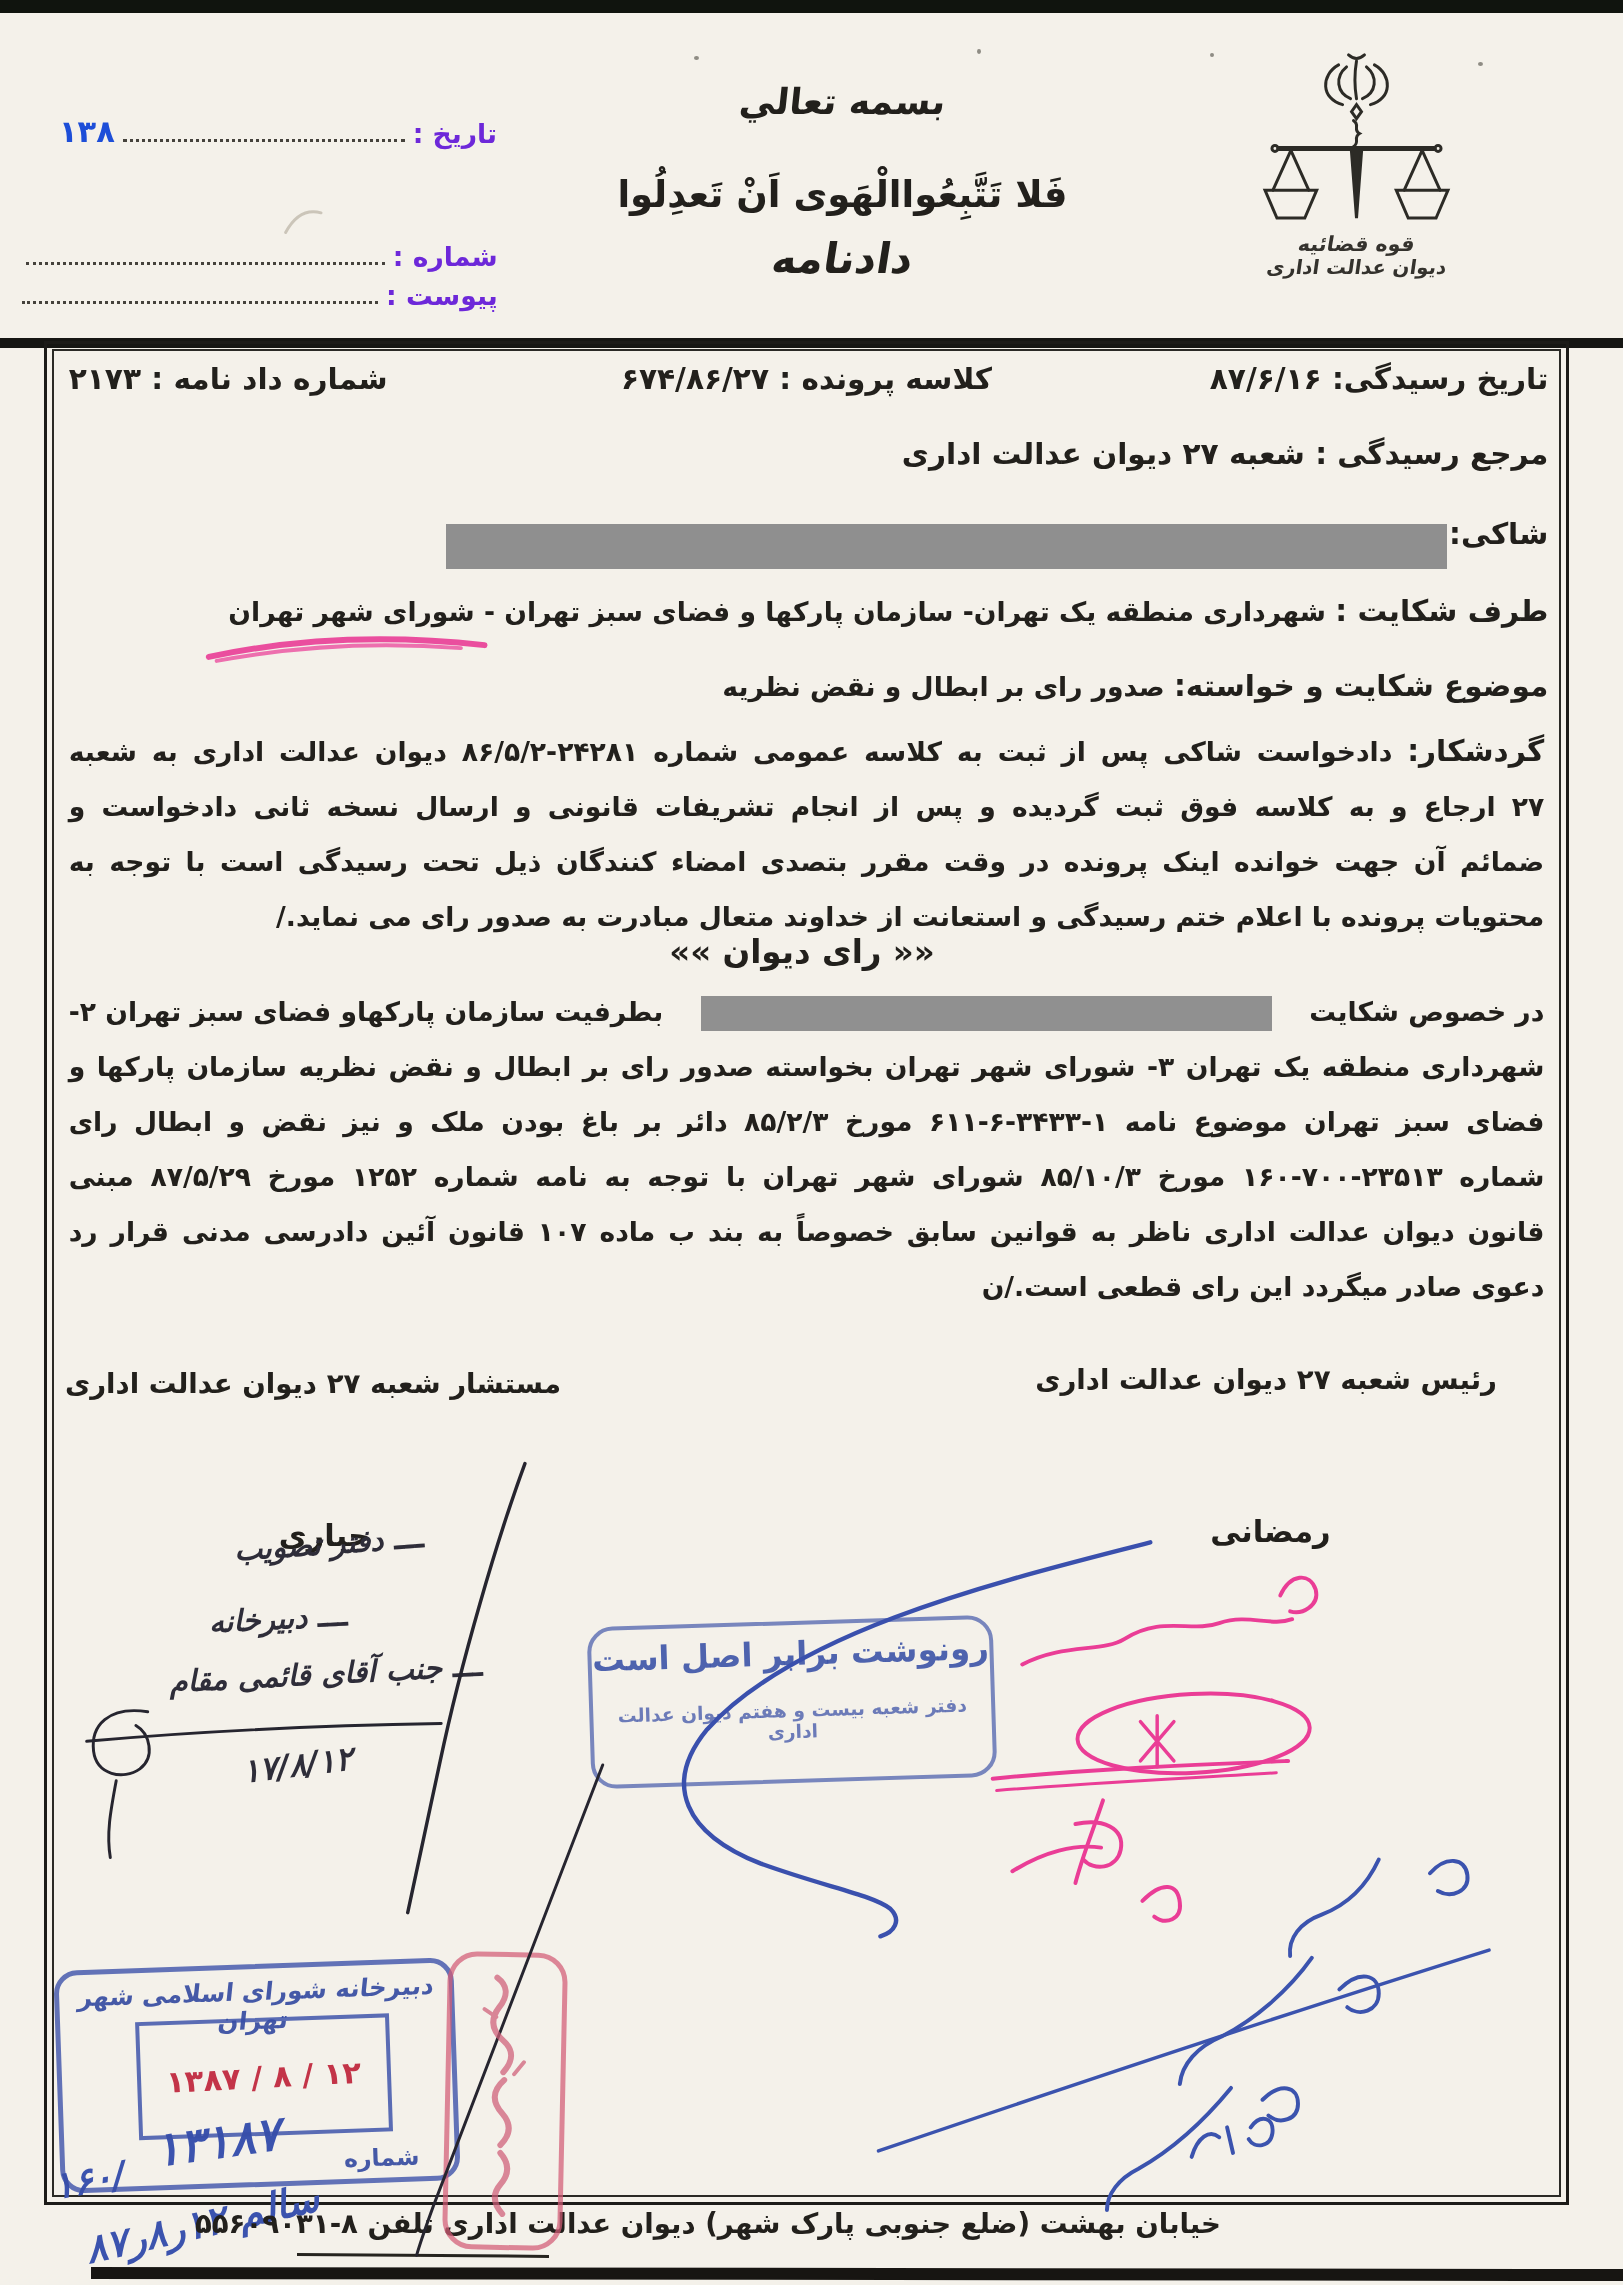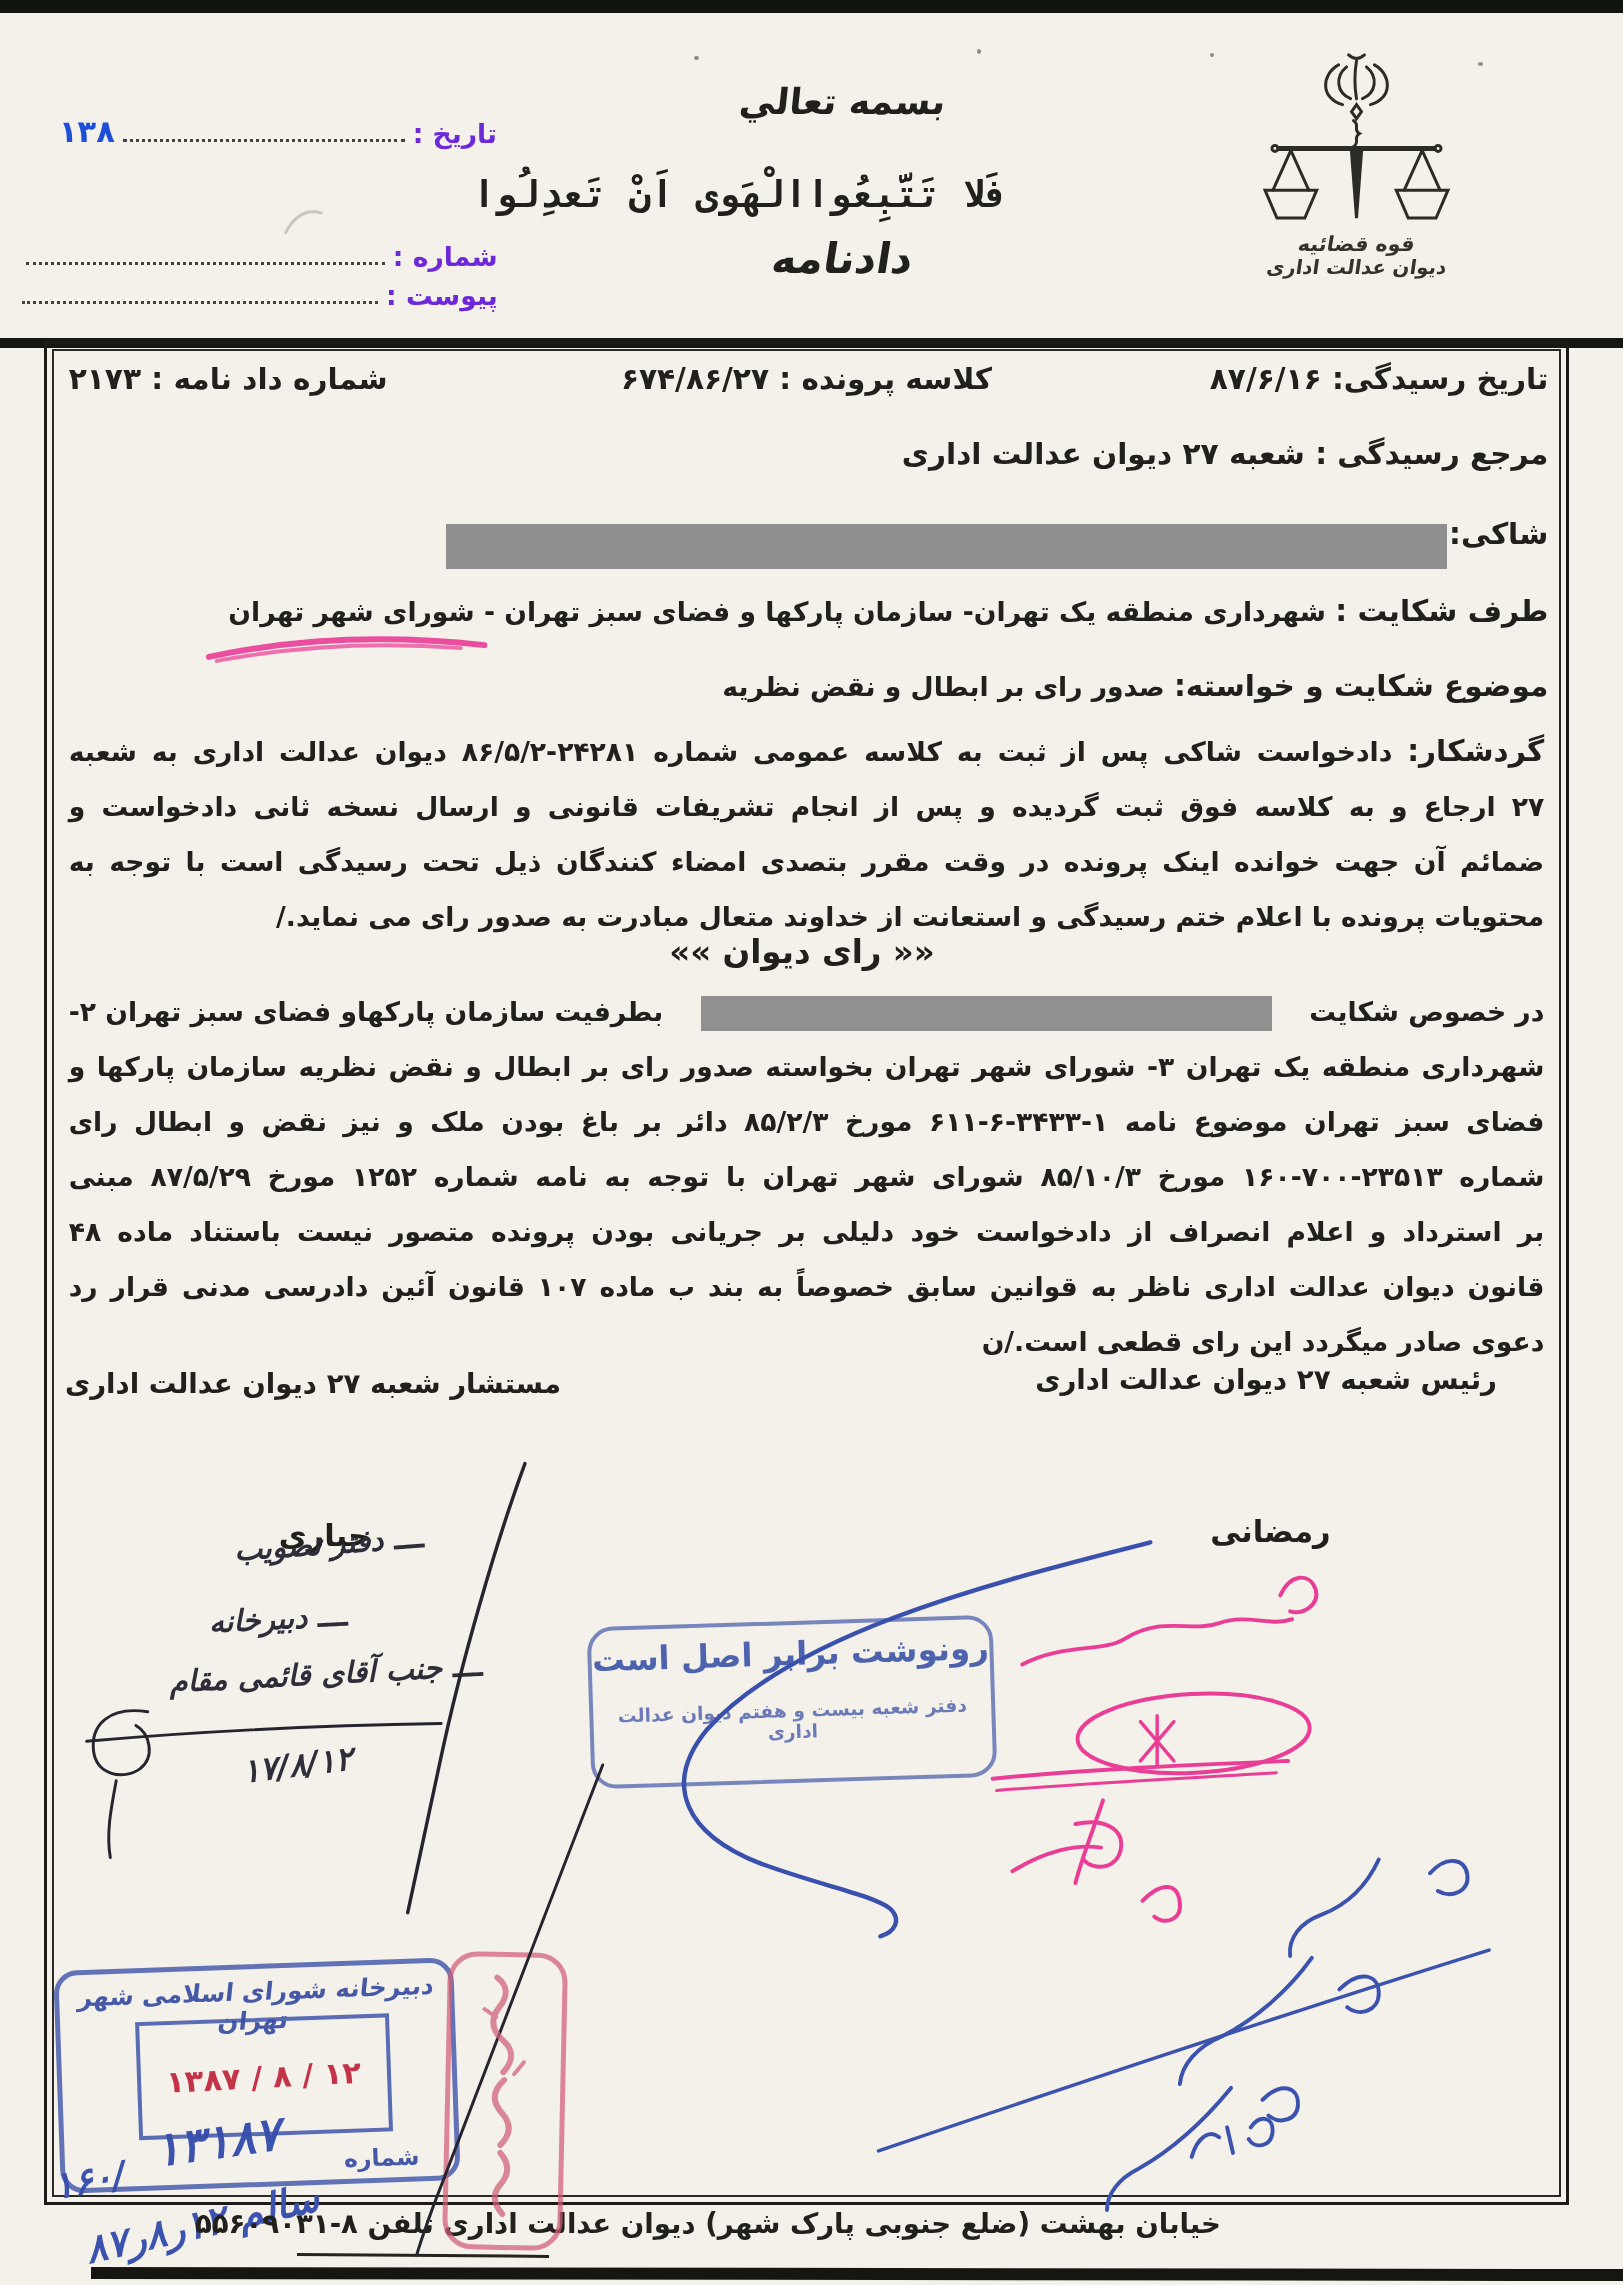--- a/index.html
+++ b/index.html
@@ -15,21 +15,21 @@
   .strip-top   { left:0; top:0; width:1623px; height:12.8px; background:#10140e; }
   .strip-bottom{ left:91px; top:2268px; width:1533px; height:11.8px; background:#171512; transform:rotate(.08deg); }
   .band-boxtop { left:0; top:338px; width:1623px; height:9.9px; background:#161613; }
 
   
   .dotrow { display:flex; direction:rtl; align-items:flex-end; }
   .dotrow .lab { font-weight:bold; font-size:26.6px; color:#6d28d9; white-space:nowrap; }
   .dotrow .dots { flex:1; border-bottom:3px dotted #45423c; margin:0 7.9px 6.9px 7.9px; }
   .dotrow .val { font-weight:bold; font-size:30.5px; color:#1d4ed8; }
   .bism  { font-size:36px; font-weight:bold; text-align:center; transform:skewX(-6deg); }
-  .verse { font-size:37px; font-weight:bold; text-align:left;font-family:Liberation Mono, monospace; }
+  .verse { font-size:37px; font-weight:bold; text-align:center; }
   .dtitle{ font-size:42px; font-weight:bold; text-align:center; transform:skewX(-9deg); }
   .logo-cap1 { font-size:20.7px; font-weight:bold; color:#34322d; text-align:center; transform:skewX(-10deg); letter-spacing:1px; }
   .logo-cap2 { font-size:19.7px; font-weight:bold; color:#34322d; text-align:center; transform:skewX(-8deg); }
 
   
   .mainbox { left:44px; top:341px; width:1519px; height:1858px; border:3px solid #1c1b18; }
   .innerframe { position:absolute; left:4.9px; top:4.9px; right:4.9px; bottom:4.9px; border:2px solid #2b2a26; pointer-events:none; }
   .mainbox .cell { position:absolute; font-weight:bold; font-size:29.6px; white-space:nowrap; }
   .lb { font-size:29.6px; }
   .docline { position:absolute; font-weight:bold; font-size:26.6px; line-height:55px; }
@@ -180,21 +180,20 @@
 
     <div class="para" style="top:640px;">
       <div class="vline1">
         <span>در خصوص شکایت</span>
         <span class="redact2"></span>
         <span>بطرفیت سازمان پارکهاو فضای سبز تهران ۲-</span>
       </div>
       <div class="pline jl">شهرداری منطقه یک تهران ۳- شورای شهر تهران بخواسته صدور رای بر ابطال و نقض نظریه سازمان پارکها و</div>
       <div class="pline jl">فضای سبز تهران موضوع نامه ۱-۳۴۳۳-۶-۶۱۱ مورخ ۸۵/۲/۳ دائر بر باغ بودن ملک و نیز نقض و ابطال رای</div>
       <div class="pline jl">شماره ۲۳۵۱۳-۷۰۰-۱۶۰ مورخ ۸۵/۱۰/۳ شورای شهر تهران با توجه به نامه شماره ۱۲۵۲ مورخ ۸۷/۵/۲۹ مبنی</div>
-      <div class="pline jl">بر استرداد و اعلام انصراف از دادخواست خود دلیلی بر جریانی بودن پرونده متصور نیست باستناد ماده ۴۸</div>
       <div class="pline jl">قانون دیوان عدالت اداری ناظر به قوانین سابق خصوصاً به بند ب ماده ۱۰۷ قانون آئین دادرسی مدنی قرار رد</div>
       <div class="pline" style="text-align:right;">دعوی صادر میگردد این رای قطعی است./ن</div>
     </div>
 
     <div class="sigtitle" style="right:69px;top:1019px;width:453px;">رئیس شعبه ۲۷ دیوان عدالت اداری</div>
     <div class="signame" style="right:69px;top:1170px;width:453px;">رمضانی</div>
     <div class="sigtitle" style="left:41px;top:1023px;width:473px;">مستشار شعبه ۲۷ دیوان عدالت اداری</div>
     <div class="signame" style="left:41px;top:1174px;width:473px;">جباری</div>
   </div>
 

